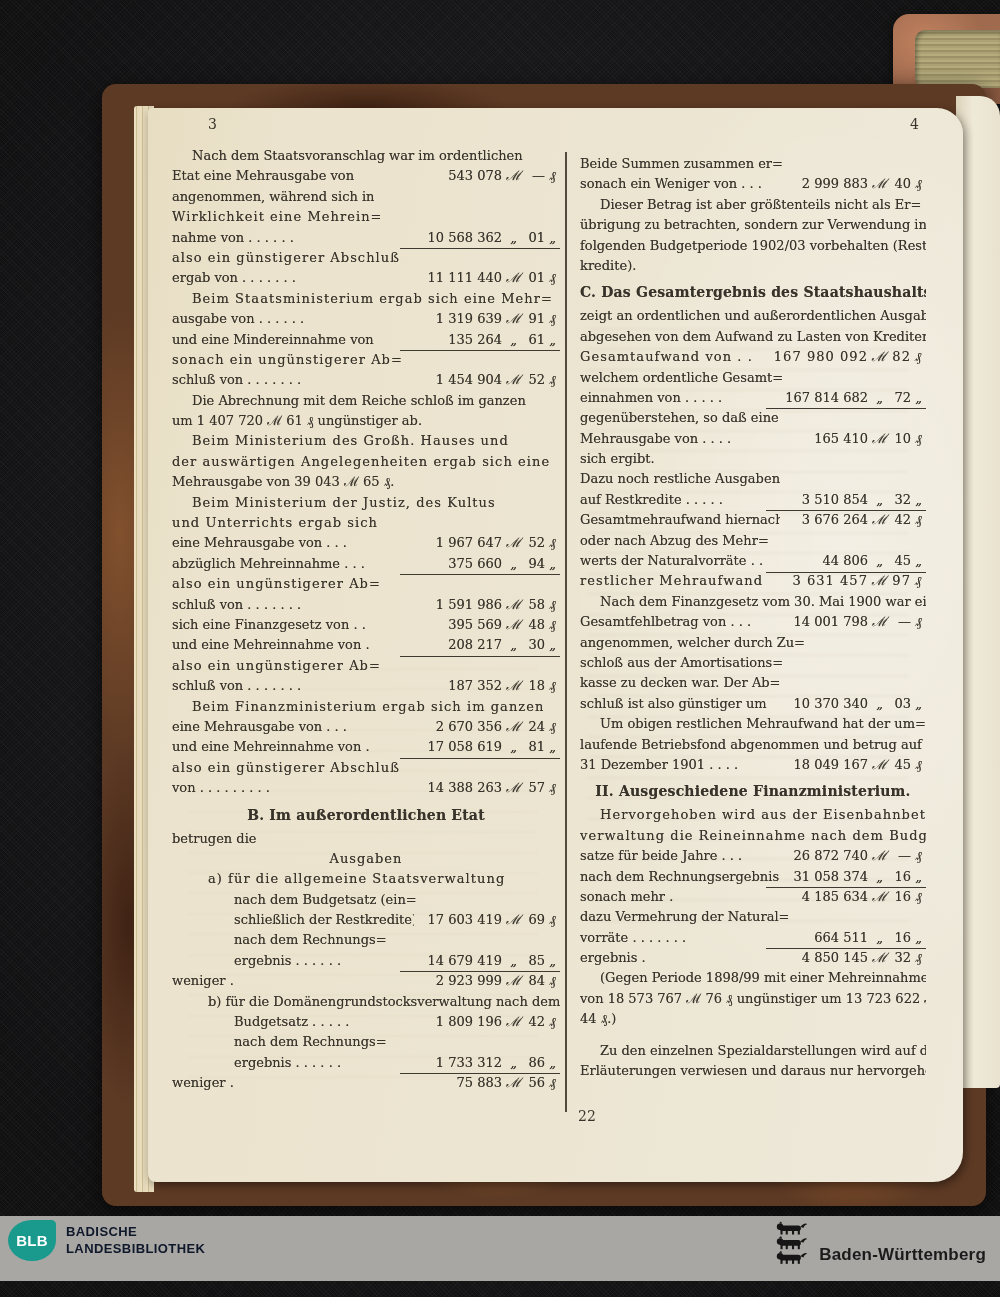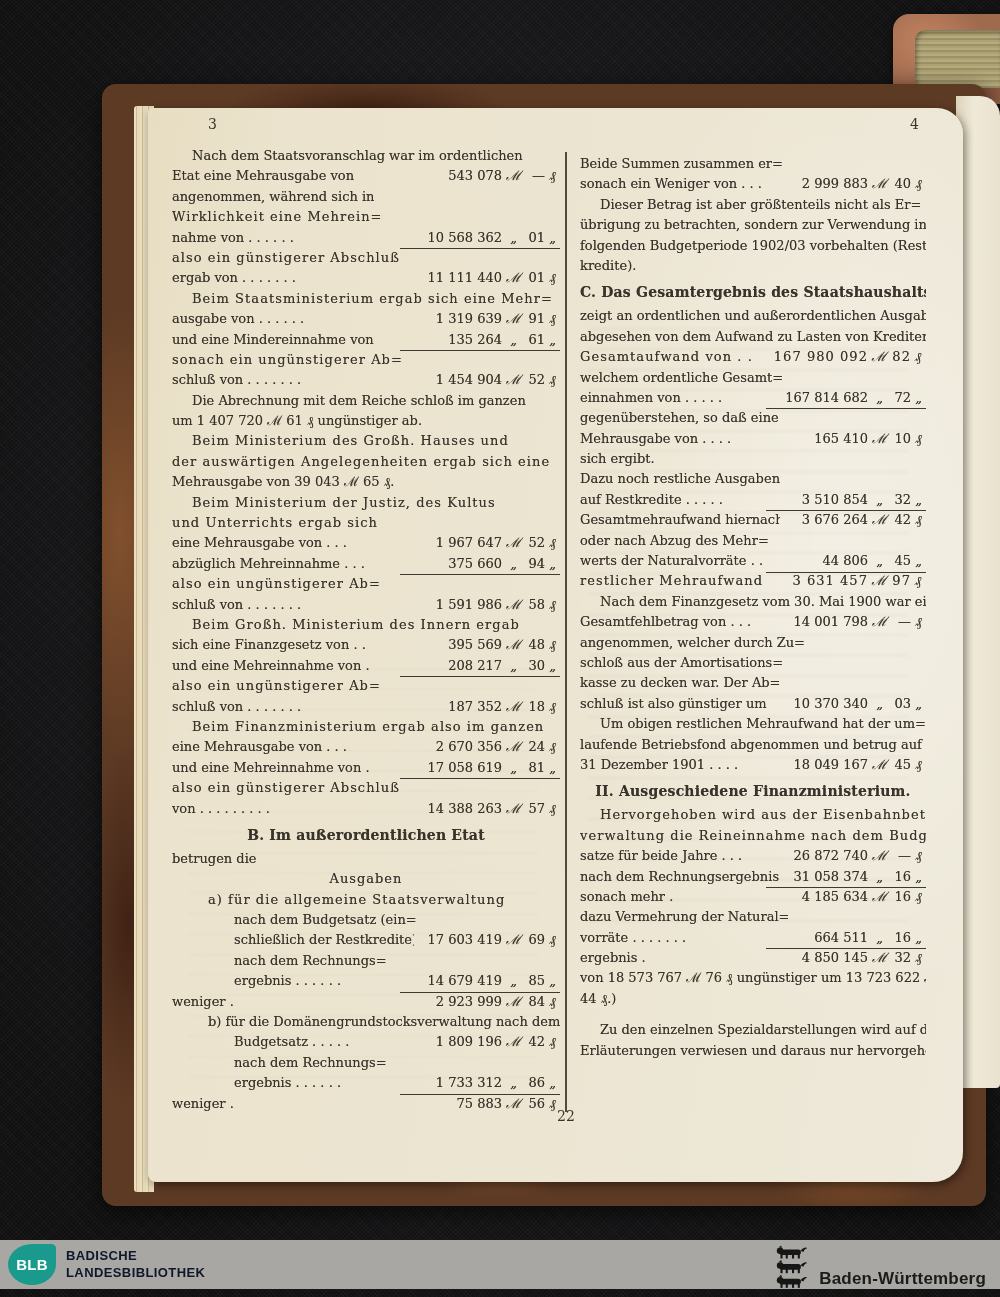--- a/index.html
+++ b/index.html
@@ -73,21 +73,21 @@
   .bleed{position:absolute;pointer-events:none;
     background:repeating-linear-gradient(180deg, rgba(135,120,92,0.14) 0 2px, transparent 2px 20.4px);
     filter:blur(1.4px);
   }
   .bleed.b1{left:440px;top:220px;width:320px;height:600px;opacity:.5;}
   .bleed.b2{left:40px;top:560px;width:350px;height:420px;opacity:.3;}
 
   .pagenum{position:absolute;font-size:14px;color:#3a352c;}
   .pn-left{left:60px;top:8px;}
   .pn-right{left:762px;top:8px;}
-  .pn-sheet{left:409px;top:1000px;}
+  .pn-sheet{left:430px;top:1000px;}
 
   .divider{position:absolute;left:417px;top:44px;width:1.5px;height:960px;background:#53493d;}
 
   .col{position:absolute;display:flex;flex-direction:column;overflow:hidden;}
   #col-left {left:24px; top:38px; width:388px;}
   #col-right{left:432px;top:46px; width:346px;}
 
   .row{height:20.4px;line-height:20.5px;display:flex;align-items:baseline;white-space:nowrap;
        text-shadow:0 0 0.4px rgba(50,44,34,0.55);}
   .row .lab{overflow:hidden;}
@@ -108,21 +108,21 @@
   .amt-u {width:23px;text-align:center;font-style:italic;}
   .amt-p {width:20px;text-align:right;}
   .amt-pu{width:15px;text-align:center;font-style:italic;}
   .row.rule .amt-box::after{
     content:'';position:absolute;left:-14px;right:-1px;bottom:-1px;
     border-bottom:1.5px solid #3f3a31;
   }
 
   
   .footer{
-    position:absolute;left:0;bottom:8px;width:1000px;height:49px;background:#a8a7a4;
+    position:absolute;left:0;bottom:16px;width:1000px;height:65px;background:#a8a7a4;
     font-family:"Liberation Sans","DejaVu Sans",sans-serif;
     display:flex;align-items:center;
   }
   .blb-logo{
     position:absolute;left:8px;top:4px;width:48px;height:41px;background:#199a8c;
     border-radius:50% 10% 50% 50%;
     display:flex;align-items:center;justify-content:center;
   }
   .blb-logo span{color:#ffffff;font-weight:bold;font-size:15px;letter-spacing:.3px;}
   .lib-name{position:absolute;left:66px;top:7px;color:#0f172a;font-weight:bold;
@@ -270,55 +270,52 @@
       </div>
       <div class="row amount">
         <span class="lab">schluß von  .  .  .  .  .  .  .</span>
         <span class="amt-box">
           <span class="amt-v">1 591 986</span>
           <span class="amt-u">ℳ</span>
           <span class="amt-p">58</span>
           <span class="amt-pu">₰</span>
         </span>
       </div>
+      <div class="row amount">
+        <span class="lab">sich eine Finanzgesetz von .  .</span>
+        <span class="amt-box">
+          <span class="amt-v">395 569</span>
+          <span class="amt-u">ℳ</span>
+          <span class="amt-p">48</span>
+          <span class="amt-pu">₰</span>
+        </span>
+      </div>
+      <div class="row amount rule">
+        <span class="lab">und eine Mehreinnahme von  .</span>
+        <span class="amt-box">
+          <span class="amt-v">208 217</span>
+          <span class="amt-u">„</span>
+          <span class="amt-p">30</span>
+          <span class="amt-pu">„</span>
+        </span>
+      </div>
+      <div class="row flow ls">
+        <span class="lab">also ein ungünstigerer Ab=</span>
+      </div>
+      <div class="row amount">
+        <span class="lab">schluß von  .  .  .  .  .  .  .</span>
+        <span class="amt-box">
+          <span class="amt-v">187 352</span>
+          <span class="amt-u">ℳ</span>
+          <span class="amt-p">18</span>
+          <span class="amt-pu">₰</span>
+        </span>
+      </div>
       <div class="row flow ls ind">
-        <span class="lab">Beim Großh. Ministerium des Innern ergab</span>
-      </div>
-      <div class="row amount">
-        <span class="lab">sich eine Finanzgesetz von .  .</span>
-        <span class="amt-box">
-          <span class="amt-v">395 569</span>
-          <span class="amt-u">ℳ</span>
-          <span class="amt-p">48</span>
-          <span class="amt-pu">₰</span>
-        </span>
-      </div>
-      <div class="row amount rule">
-        <span class="lab">und eine Mehreinnahme von  .</span>
-        <span class="amt-box">
-          <span class="amt-v">208 217</span>
-          <span class="amt-u">„</span>
-          <span class="amt-p">30</span>
-          <span class="amt-pu">„</span>
-        </span>
-      </div>
-      <div class="row flow ls">
-        <span class="lab">also ein ungünstigerer Ab=</span>
-      </div>
-      <div class="row amount">
-        <span class="lab">schluß von  .  .  .  .  .  .  .</span>
-        <span class="amt-box">
-          <span class="amt-v">187 352</span>
-          <span class="amt-u">ℳ</span>
-          <span class="amt-p">18</span>
-          <span class="amt-pu">₰</span>
-        </span>
-      </div>
-      <div class="row flow ls ind">
-        <span class="lab">Beim Finanzministerium ergab also im ganzen</span>
+        <span class="lab">Beim Finanzministerium ergab sich im ganzen</span>
       </div>
       <div class="row amount">
         <span class="lab">eine Mehrausgabe von .  .  .</span>
         <span class="amt-box">
           <span class="amt-v">2 670 356</span>
           <span class="amt-u">ℳ</span>
           <span class="amt-p">24</span>
           <span class="amt-pu">₰</span>
         </span>
       </div>
@@ -628,20 +625,23 @@
         </span>
       </div>
       <div class="row rlabel">
         <span class="lab">ergebnis  .</span>
         <span class="amt-box">
           <span class="amt-v">4 850 145</span>
           <span class="amt-u">ℳ</span>
           <span class="amt-p">32</span>
           <span class="amt-pu">₰</span>
         </span>
+      </div>
+      <div class="row flow ind">
+        <span class="lab">(Gegen Periode 1898/99 mit einer Mehreinnahme</span>
       </div>
       <div class="row flow">
         <span class="lab">von 18 573 767 ℳ 76 ₰ ungünstiger um 13 723 622 ℳ</span>
       </div>
       <div class="row flow">
         <span class="lab">44 ₰.)</span>
       </div>
       <div class="row gap"></div>
       <div class="row flow ind">
         <span class="lab">Zu den einzelnen Spezialdarstellungen wird auf die</span>

